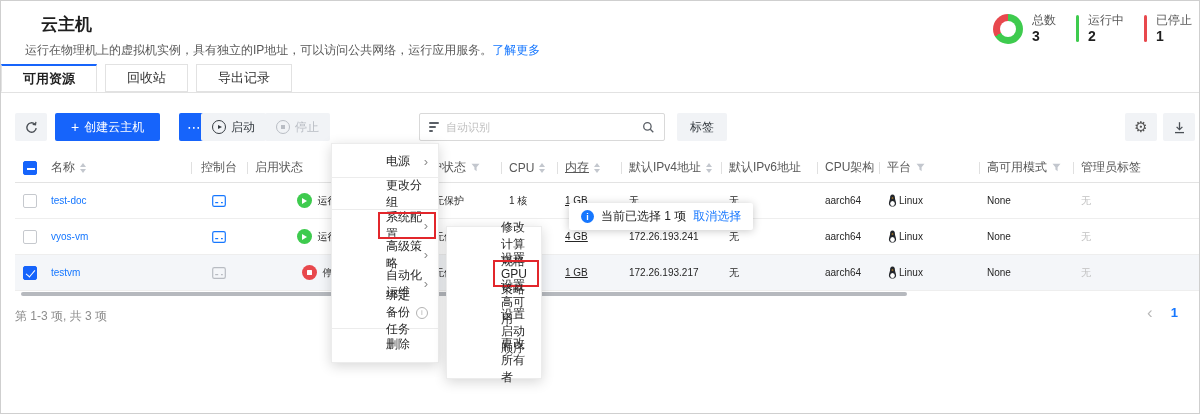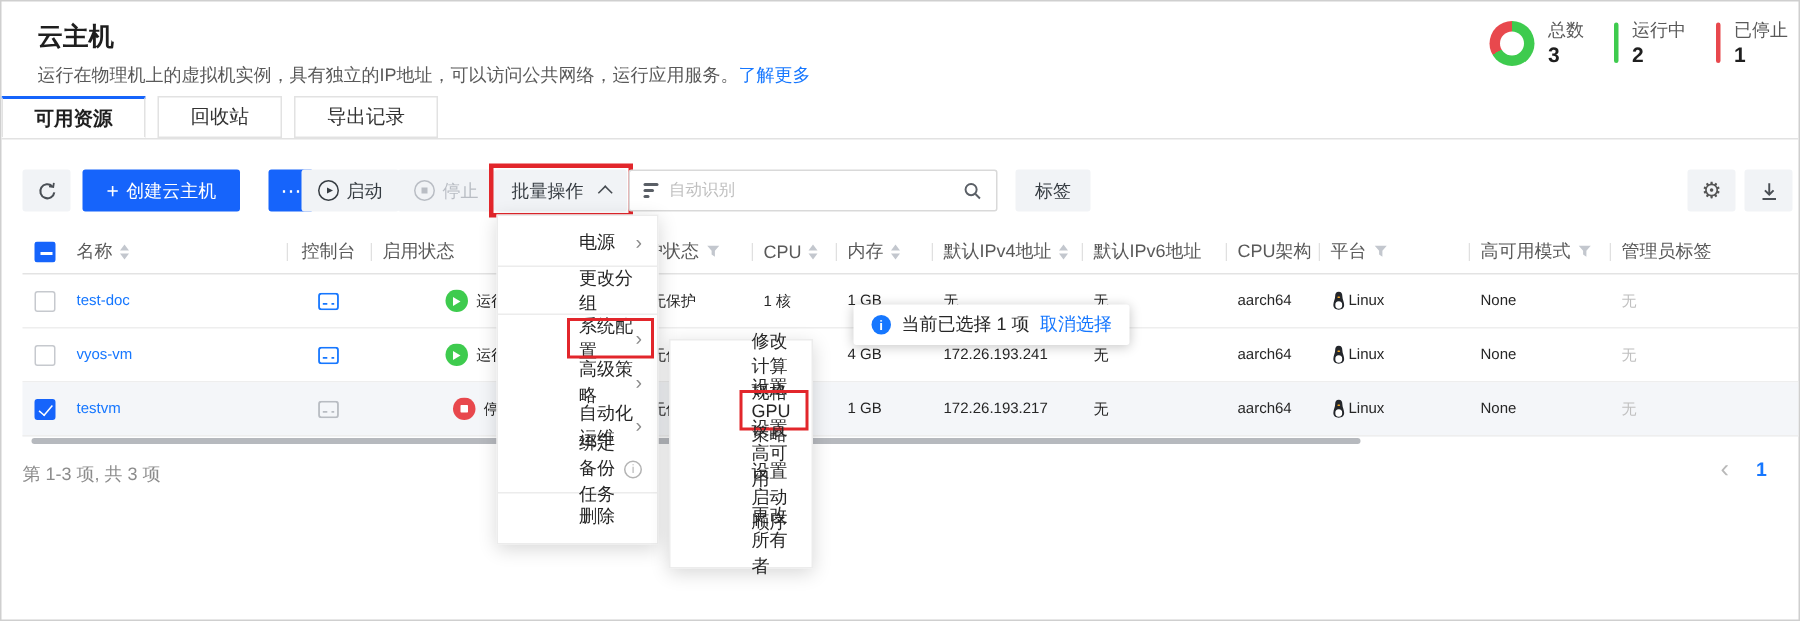--- a/index.html
+++ b/index.html
@@ -2,21 +2,21 @@
 <html><head>
 <meta charset="utf-8">
 <style>
   * { margin:0; padding:0; box-sizing:border-box; }
   body { background:#fff; font-family:"Liberation Sans","DejaVu Sans",sans-serif; }
   .screen { position:relative; width:1200px; height:414px; background:#fff;
             border:1px solid #cfcfcf; overflow:hidden; color:#262626; }
 
   
   .page-header { padding:14px 0 0 24px; position:relative; }
-  .title { font-size:17px; font-weight:bold; color:#1f1f1f; line-height:20px; }
+  .title { font-size:17px; font-weight:bold; color:#1f1f1f; line-height:20px;margin-left:16px; }
   .desc { margin-top:7px; font-size:12px; color:#595959; line-height:16px; }
   .link { color:#1677ff; cursor:pointer; text-decoration:none; }
   .stats { position:absolute; top:12px; left:992px; display:flex; align-items:center; white-space:nowrap; }
   .donut { position:relative; width:30px; height:30px; border-radius:50%;
            background:conic-gradient(#3ecb4e 0 240deg, #e8484d 240deg 360deg); flex:none; }
   .donut::after { content:""; position:absolute; inset:7px; background:#fff; border-radius:50%; }
   .stat { display:flex; align-items:center; margin-left:20px; }
   .stat .bar { width:3px; height:27px; border-radius:2px; margin-right:9px; flex:none; }
   .bar.green { background:#3ecb4e; } .bar.red { background:#e8484d; }
   .stat .lbl { font-size:12px; color:#595959; line-height:14px; }
@@ -65,21 +65,21 @@
   
   .table { margin:12px 0 0 14px; }
   .thead { display:flex; align-items:center; height:30px; font-size:12px; color:#595959;
            border-bottom:1px solid #e3e3e3; }
   .trow { display:flex; align-items:center; height:36px; font-size:10px; color:#262626;
           border-bottom:1px solid #eeeeee; }
   .trow.selected { background:#f4f6f9; }
   .cell { flex:none; display:flex; align-items:center; overflow:hidden; white-space:nowrap; }
   .c0{width:36px; padding-left:8px;} .c1{width:140px;} .c2{width:56px; justify-content:center;}
   .c3{width:150px;} .c4{width:104px; justify-content:center;}
-  .c5{width:56px; padding-left:8px;} .c6{width:64px; padding-left:8px;} .c7{width:100px; padding-left:8px;}
+  .c5{width:56px; padding-left:8px;} .c6{width:64px; padding-left:8px;text-decoration:underline;} .c7{width:100px; padding-left:8px;}
   .c8{width:96px; padding-left:8px;} .c9{width:62px; padding-left:8px;} .c10{width:100px; padding-left:8px;}
   .c11{width:94px; padding-left:8px;} .c12{flex:1; padding-left:8px;}
   .thead .c3 { padding-left:8px; }
   .trow .c3 { justify-content:center; }
   .thead .cell { position:relative; }
   .thead .cell.sep::before { content:""; position:absolute; left:0; top:50%; transform:translateY(-50%);
                              width:1px; height:12px; background:#e0e0e0; }
   .sort { display:inline-flex; flex-direction:column; gap:2px; margin-left:5px; }
   .sort i { width:0; height:0; border-left:3.5px solid transparent; border-right:3.5px solid transparent; }
   .sort .up { border-bottom:4px solid #c3c7ce; } .sort .dn { border-top:4px solid #c3c7ce; }
@@ -193,24 +193,20 @@
           <i class="tri"></i>
         </span>
       <span>启动</span>
     </div>
     <div class="btn disabled b-stop">
       <span class="ring">
           <i class="sq"></i>
         </span>
       <span>停止</span>
     </div>
-    <div class="btn b-batch">
-      <span>批量操作</span>
-      <i class="chev-up"></i>
-    </div>
     <div class="search">
       <span class="flt">
           <i></i>
           <i></i>
           <i></i>
         </span>
       <input placeholder="自动识别" style="">
       <svg width="13" height="13" viewBox="0 0 13 13">
           <circle cx="5.4" cy="5.4" r="3.7" stroke="#5a5f66" stroke-width="1.3" fill="none"></circle>
           <path d="M8.3 8.3l3 3" stroke="#5a5f66" stroke-width="1.3"></path>

